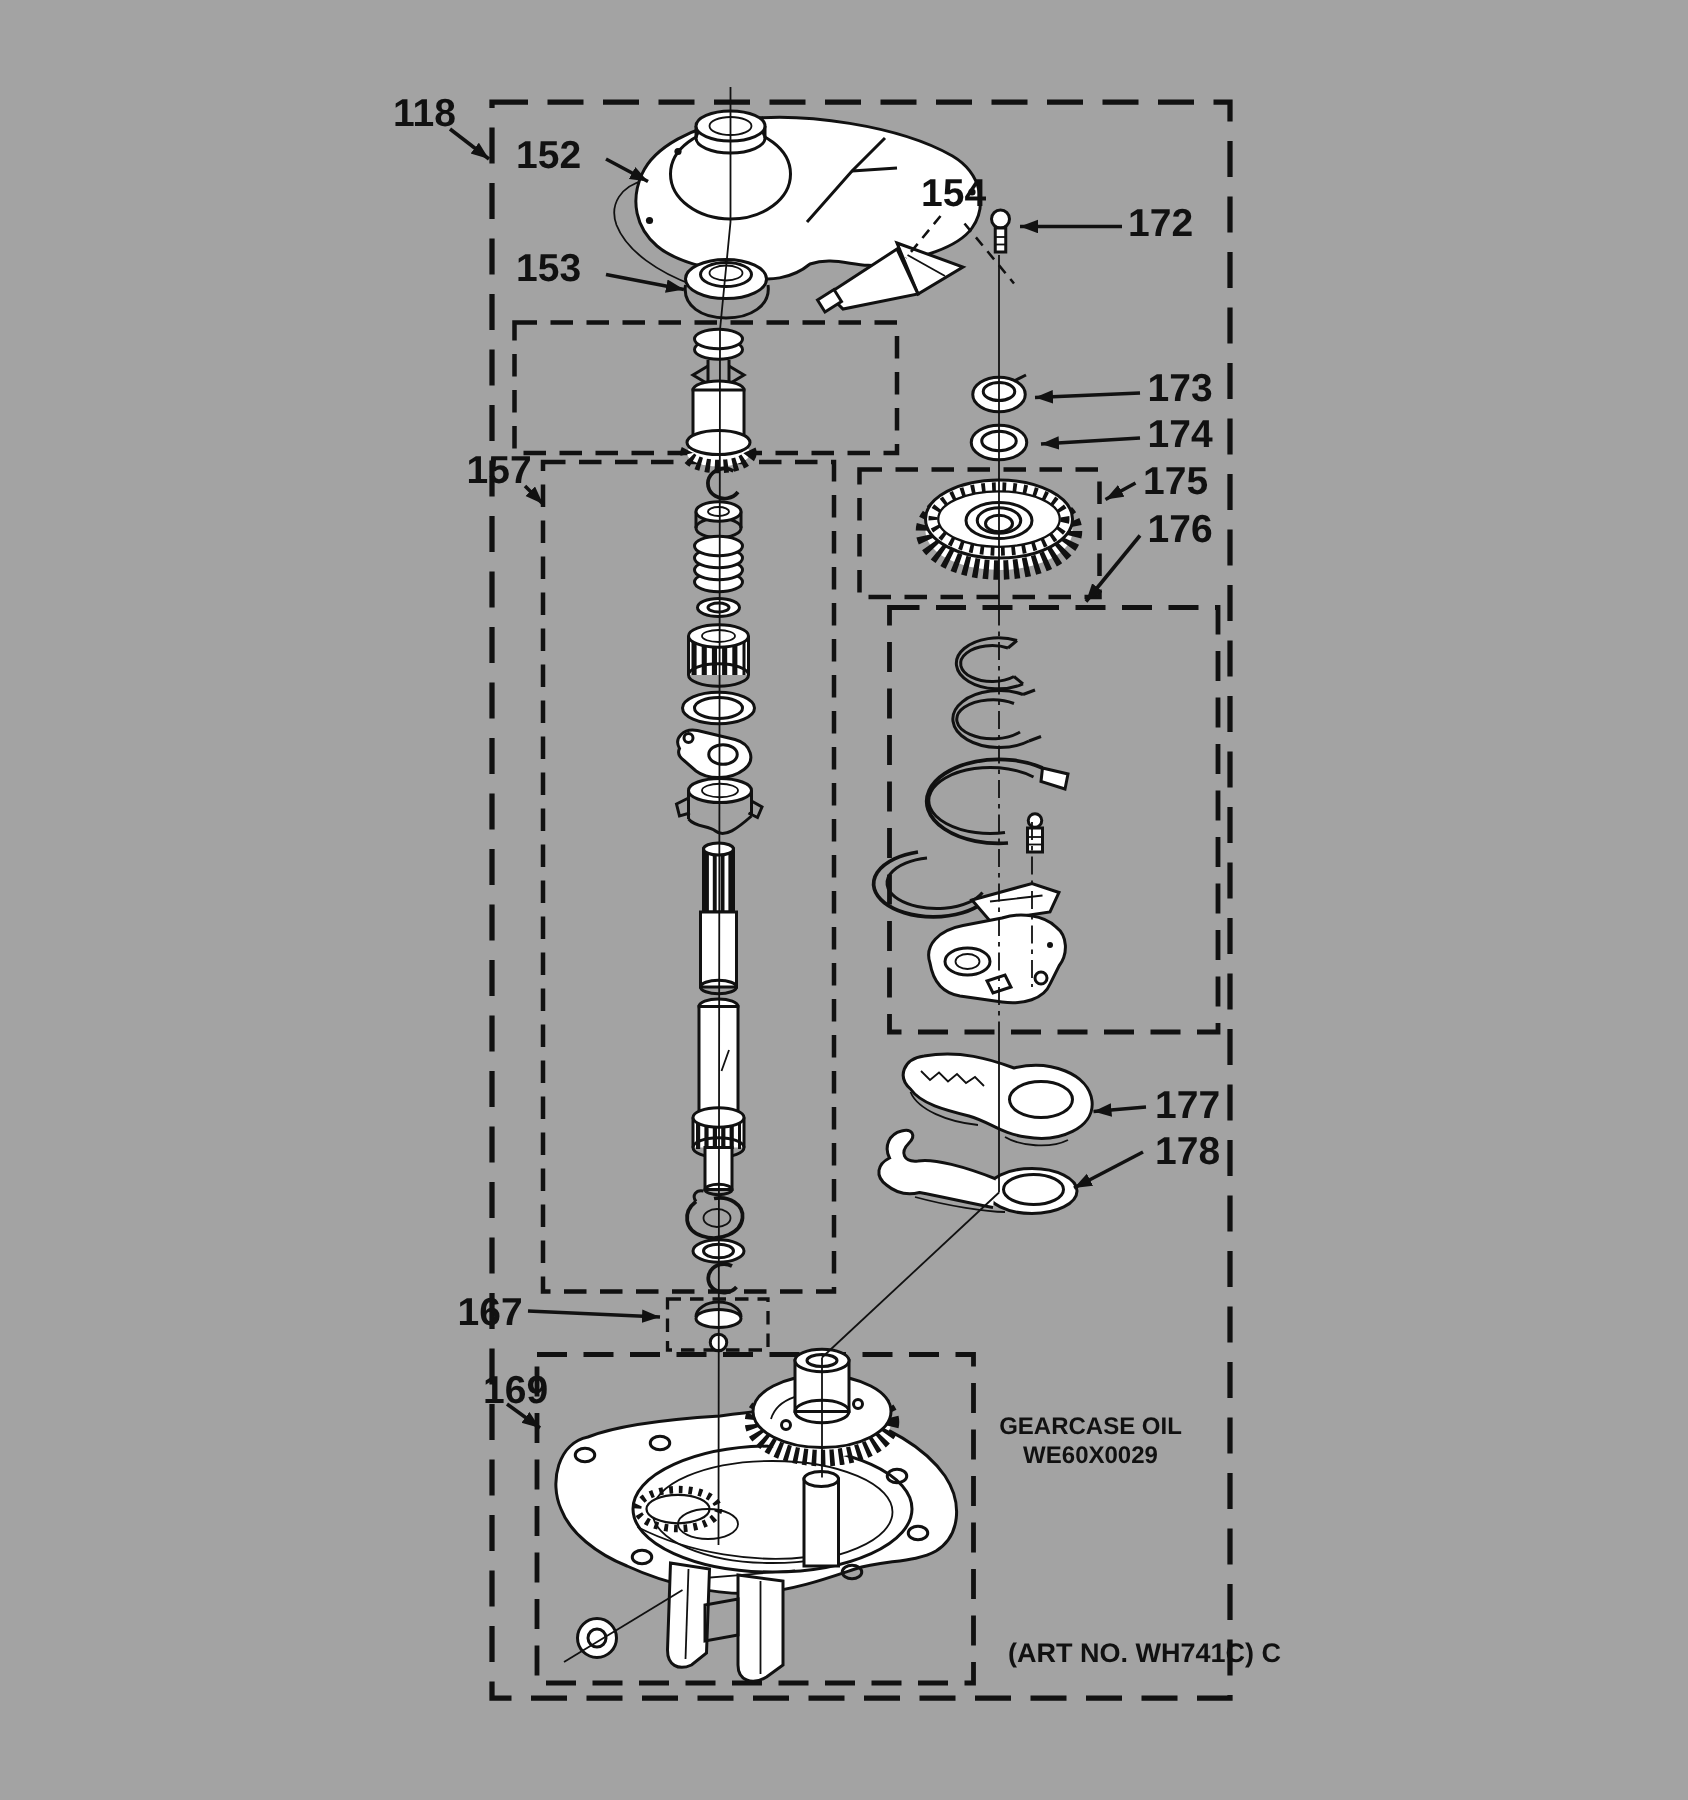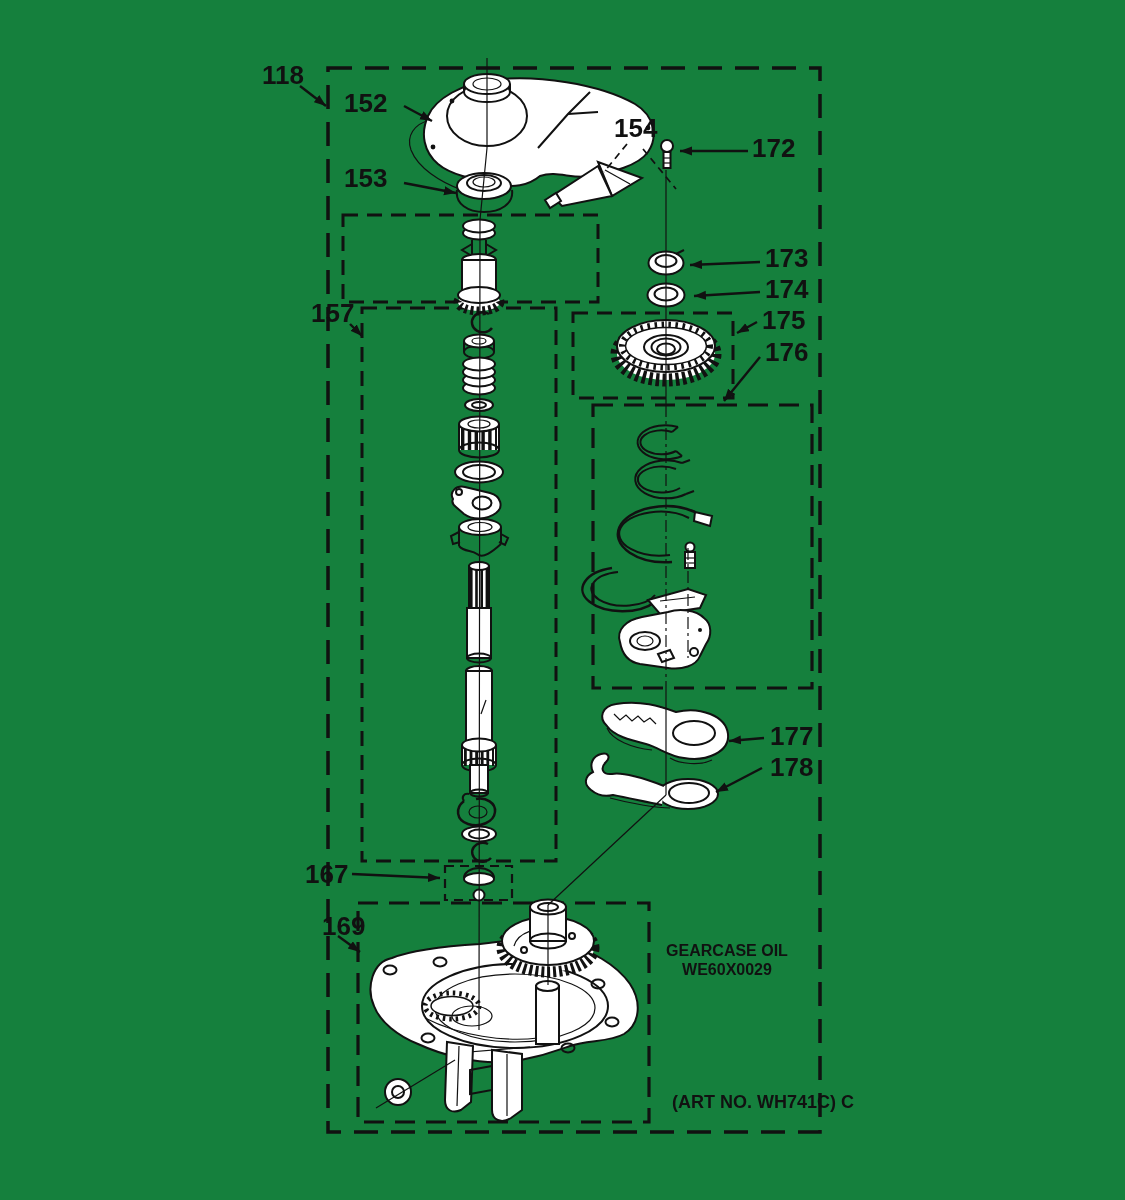--- a/index.html
+++ b/index.html
@@ -1,16 +1,16 @@
 <!DOCTYPE html>
 <html><head>
 <meta charset="utf-8">
 <style>
   html,body{margin:0;padding:0;background:#ffffff;}
-  #page{position:relative;width:1125px;height:1200px;background:#15803d;overflow:hidden;}
+  #page{position:relative;width:1125px;height:1200px;background:#a3a3a3;overflow:hidden;}
   svg{display:block;}
   
   .o  {fill:none;stroke:#111;stroke-width:2;}
   .o25{fill:none;stroke:#111;stroke-width:2.5;}
   .w  {fill:#fff;stroke:#111;stroke-width:2;}
   .w15{fill:#fff;stroke:#111;stroke-width:1.5;}
   .wn {fill:#fff;stroke:none;}
   .t1 {fill:none;stroke:#111;stroke-width:1.2;}
   .cl {fill:none;stroke:#111;stroke-width:1.2;stroke-dasharray:12 4 3 4;}
   .dl {fill:none;stroke:#111;stroke-width:1.7;stroke-dasharray:7 5;}

